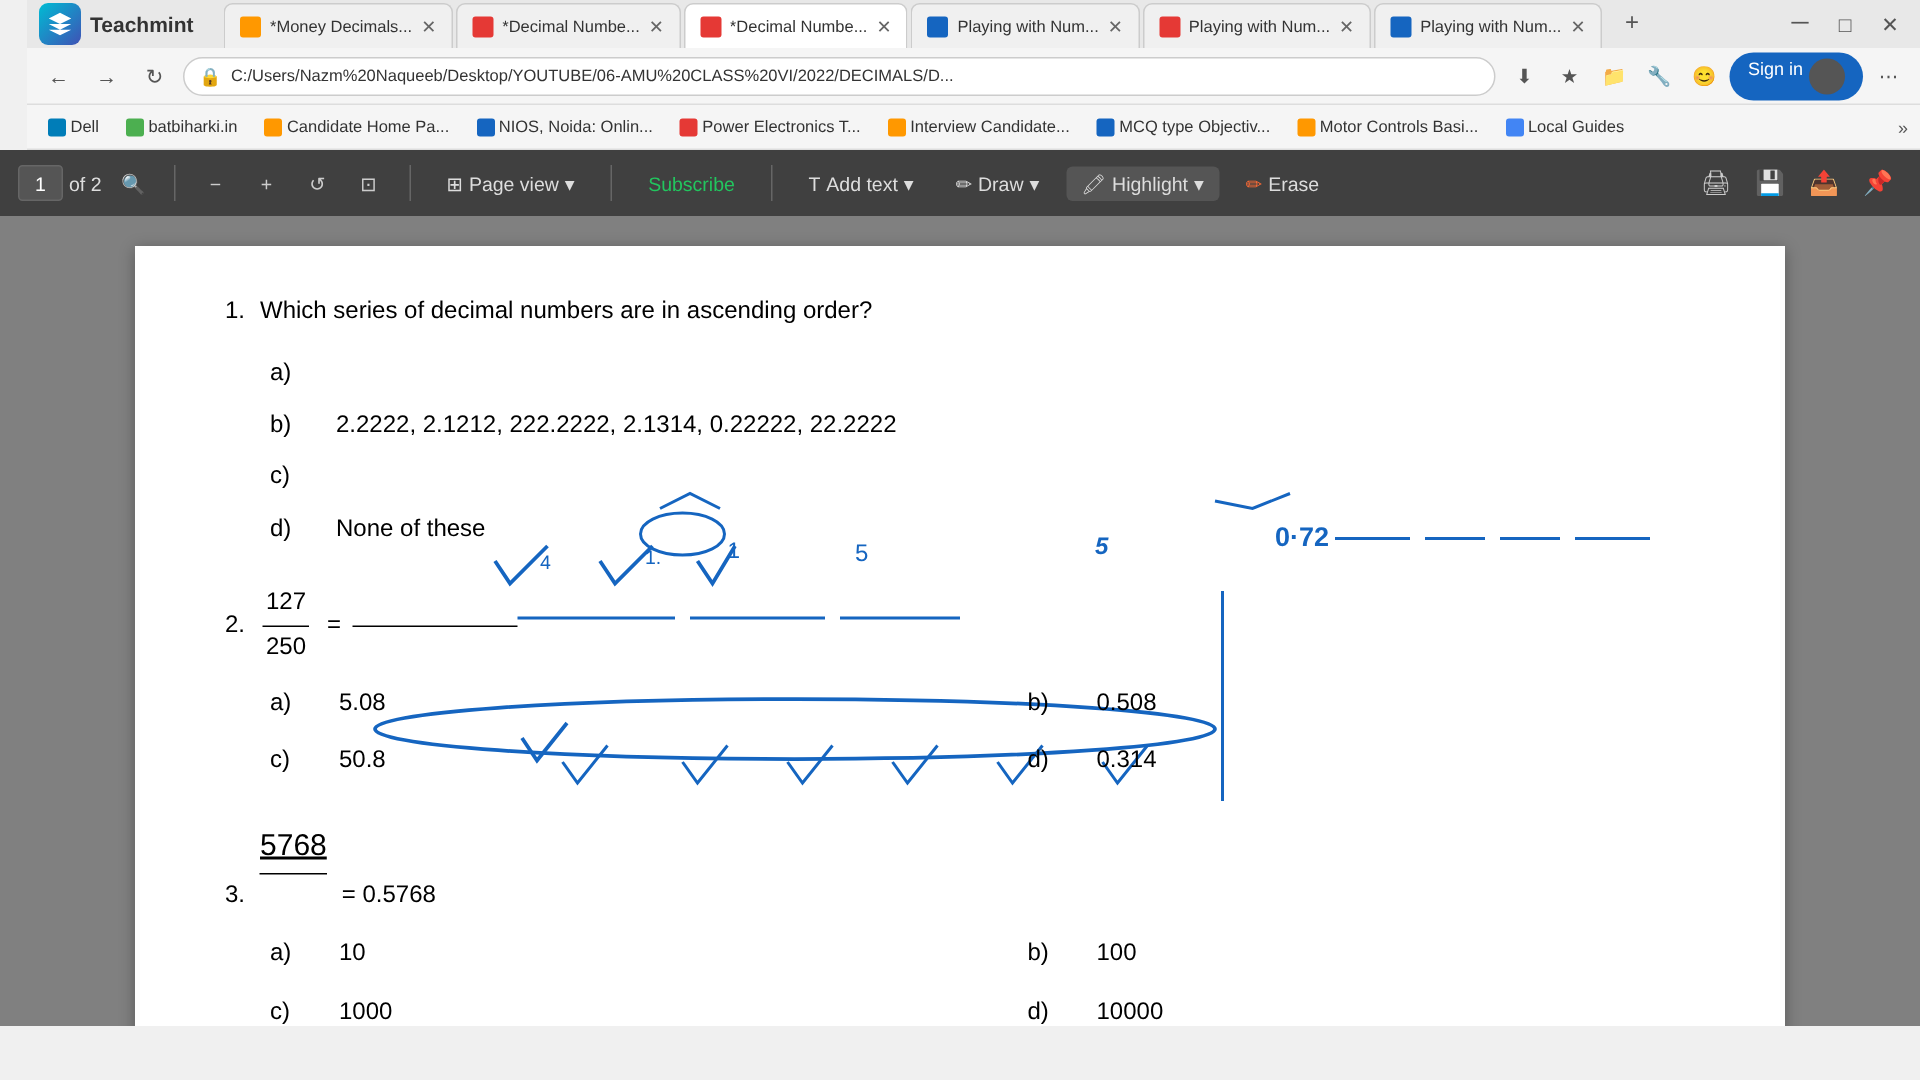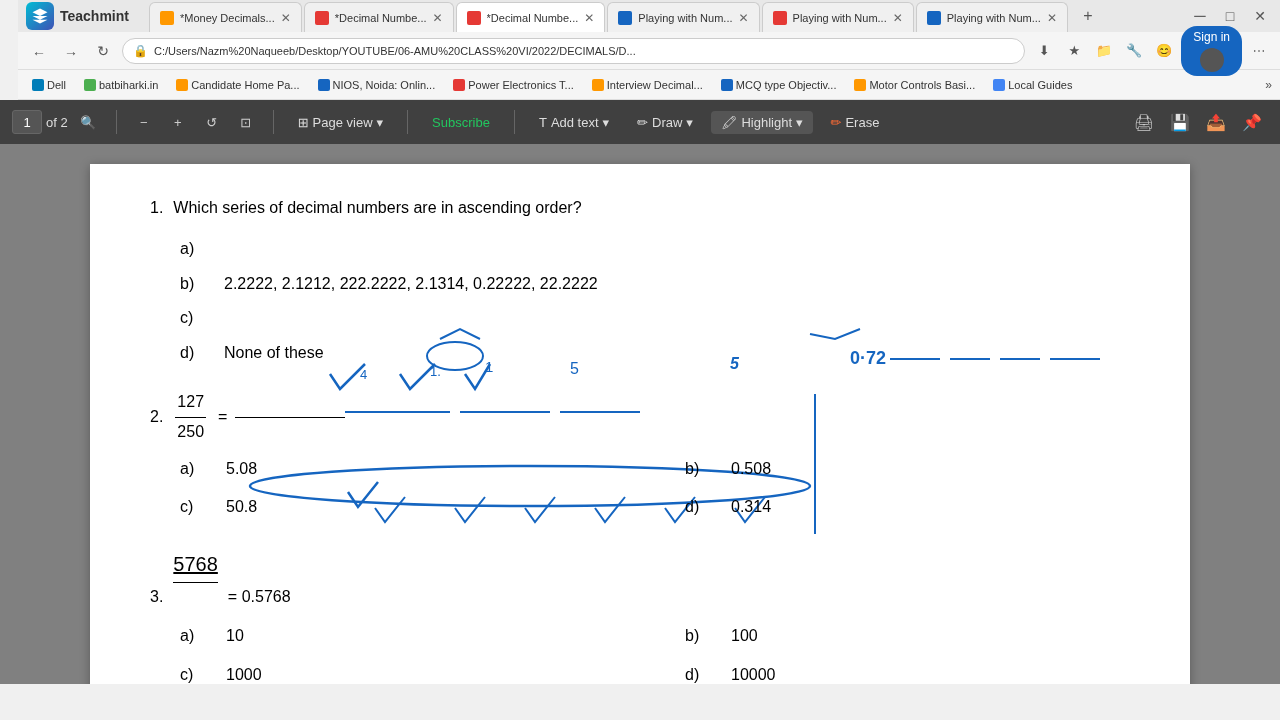--- a/index.html
+++ b/index.html
@@ -47,21 +47,21 @@
     .pdf-spacer { flex: 1; }
     .pdf-right-tools { display: flex; gap: 4px; align-items: center; }
     .pdf-icon-btn { width: 32px; height: 32px; border: none; background: transparent; cursor: pointer; border-radius: 4px; display: flex; align-items: center; justify-content: center; color: #ccc; font-size: 16px; }
 
     
     .teachmint-logo { display: flex; align-items: center; gap: 6px; margin-right: 8px; }
     .logo-box { width: 28px; height: 28px; background: linear-gradient(135deg, #00bcd4, #3f51b5); border-radius: 6px; display: flex; align-items: center; justify-content: center; color: white; font-weight: bold; font-size: 12px; }
     .logo-text { font-weight: bold; font-size: 14px; color: #333; }
 
     
-    .signin-btn { background: #1565c0; color: white; border: none; border-radius: 16px; padding: 4px 12px; font-size: 12px; cursor: pointer; display: flex; align-items: center; gap: 4px; flex-direction: column; }
+    .signin-btn { background: #1565c0; color: white; border: none; border-radius: 16px; padding: 4px 12px; font-size: 12px; cursor: pointer; display: flex; gap: 4px; }
     .profile-circle { width: 24px; height: 24px; background: #555; border-radius: 50%; }
 
     
     .pdf-content { background: #808080; flex: 1; overflow: hidden; display: flex; justify-content: center; align-items: flex-start; padding: 20px 0; height: calc(720px - 32px - 36px - 38px - 30px - 44px); }
     .pdf-page { background: white; width: 1100px; min-height: 580px; padding: 30px 60px; position: relative; box-shadow: 0 2px 10px rgba(0,0,0,0.3); }
 
     
     .question { font-size: 16px; color: #000; line-height: 1.8; position: relative; }
     .option-row { display: flex; align-items: baseline; margin: 6px 0; gap: 16px; }
     .opt-label { width: 28px; font-size: 16px; }
@@ -170,21 +170,21 @@
     <div class="bookmark-item">
       <div class="bookmark-favicon blue2"></div>
       <span>NIOS, Noida: Onlin...</span>
     </div>
     <div class="bookmark-item">
       <div class="bookmark-favicon red"></div>
       <span>Power Electronics T...</span>
     </div>
     <div class="bookmark-item">
       <div class="bookmark-favicon orange"></div>
-      <span>Interview Decimal...</span>
+      <span>Interview Candidate...</span>
     </div>
     <div class="bookmark-item">
       <div class="bookmark-favicon blue2"></div>
       <span>MCQ type Objectiv...</span>
     </div>
     <div class="bookmark-item">
       <div class="bookmark-favicon orange"></div>
       <span>Motor Controls Basi...</span>
     </div>
     <div class="bookmark-item">

